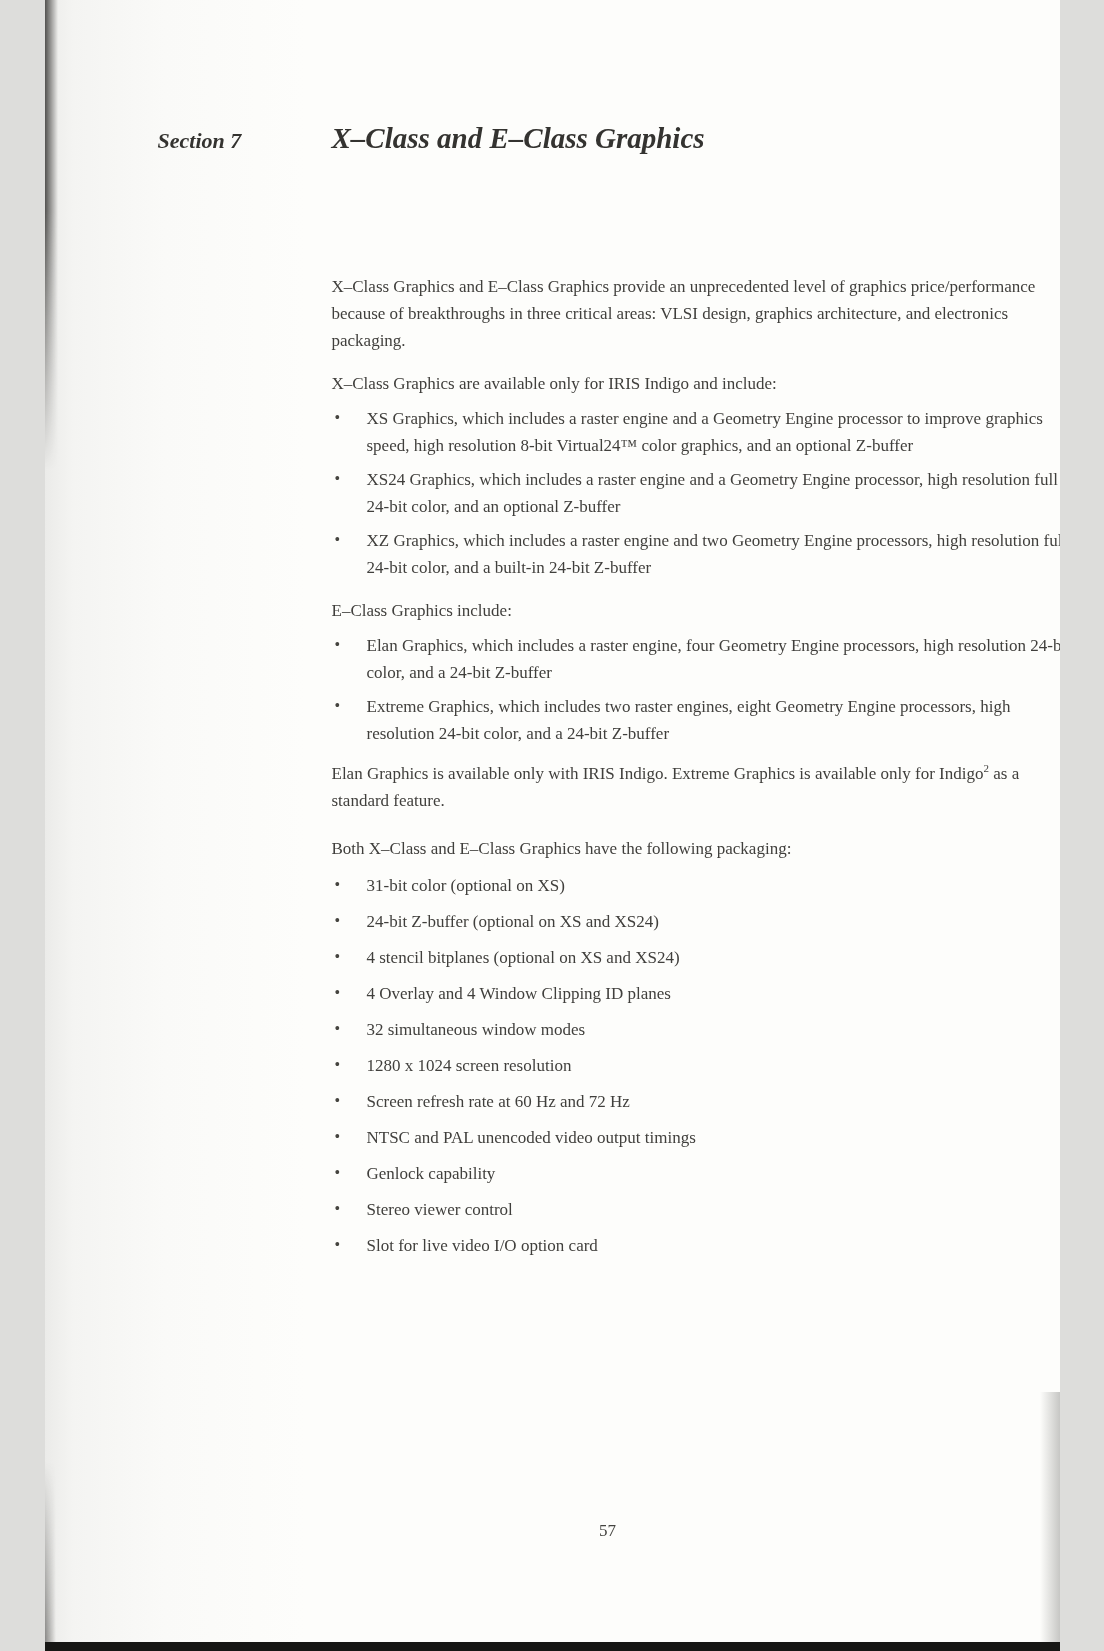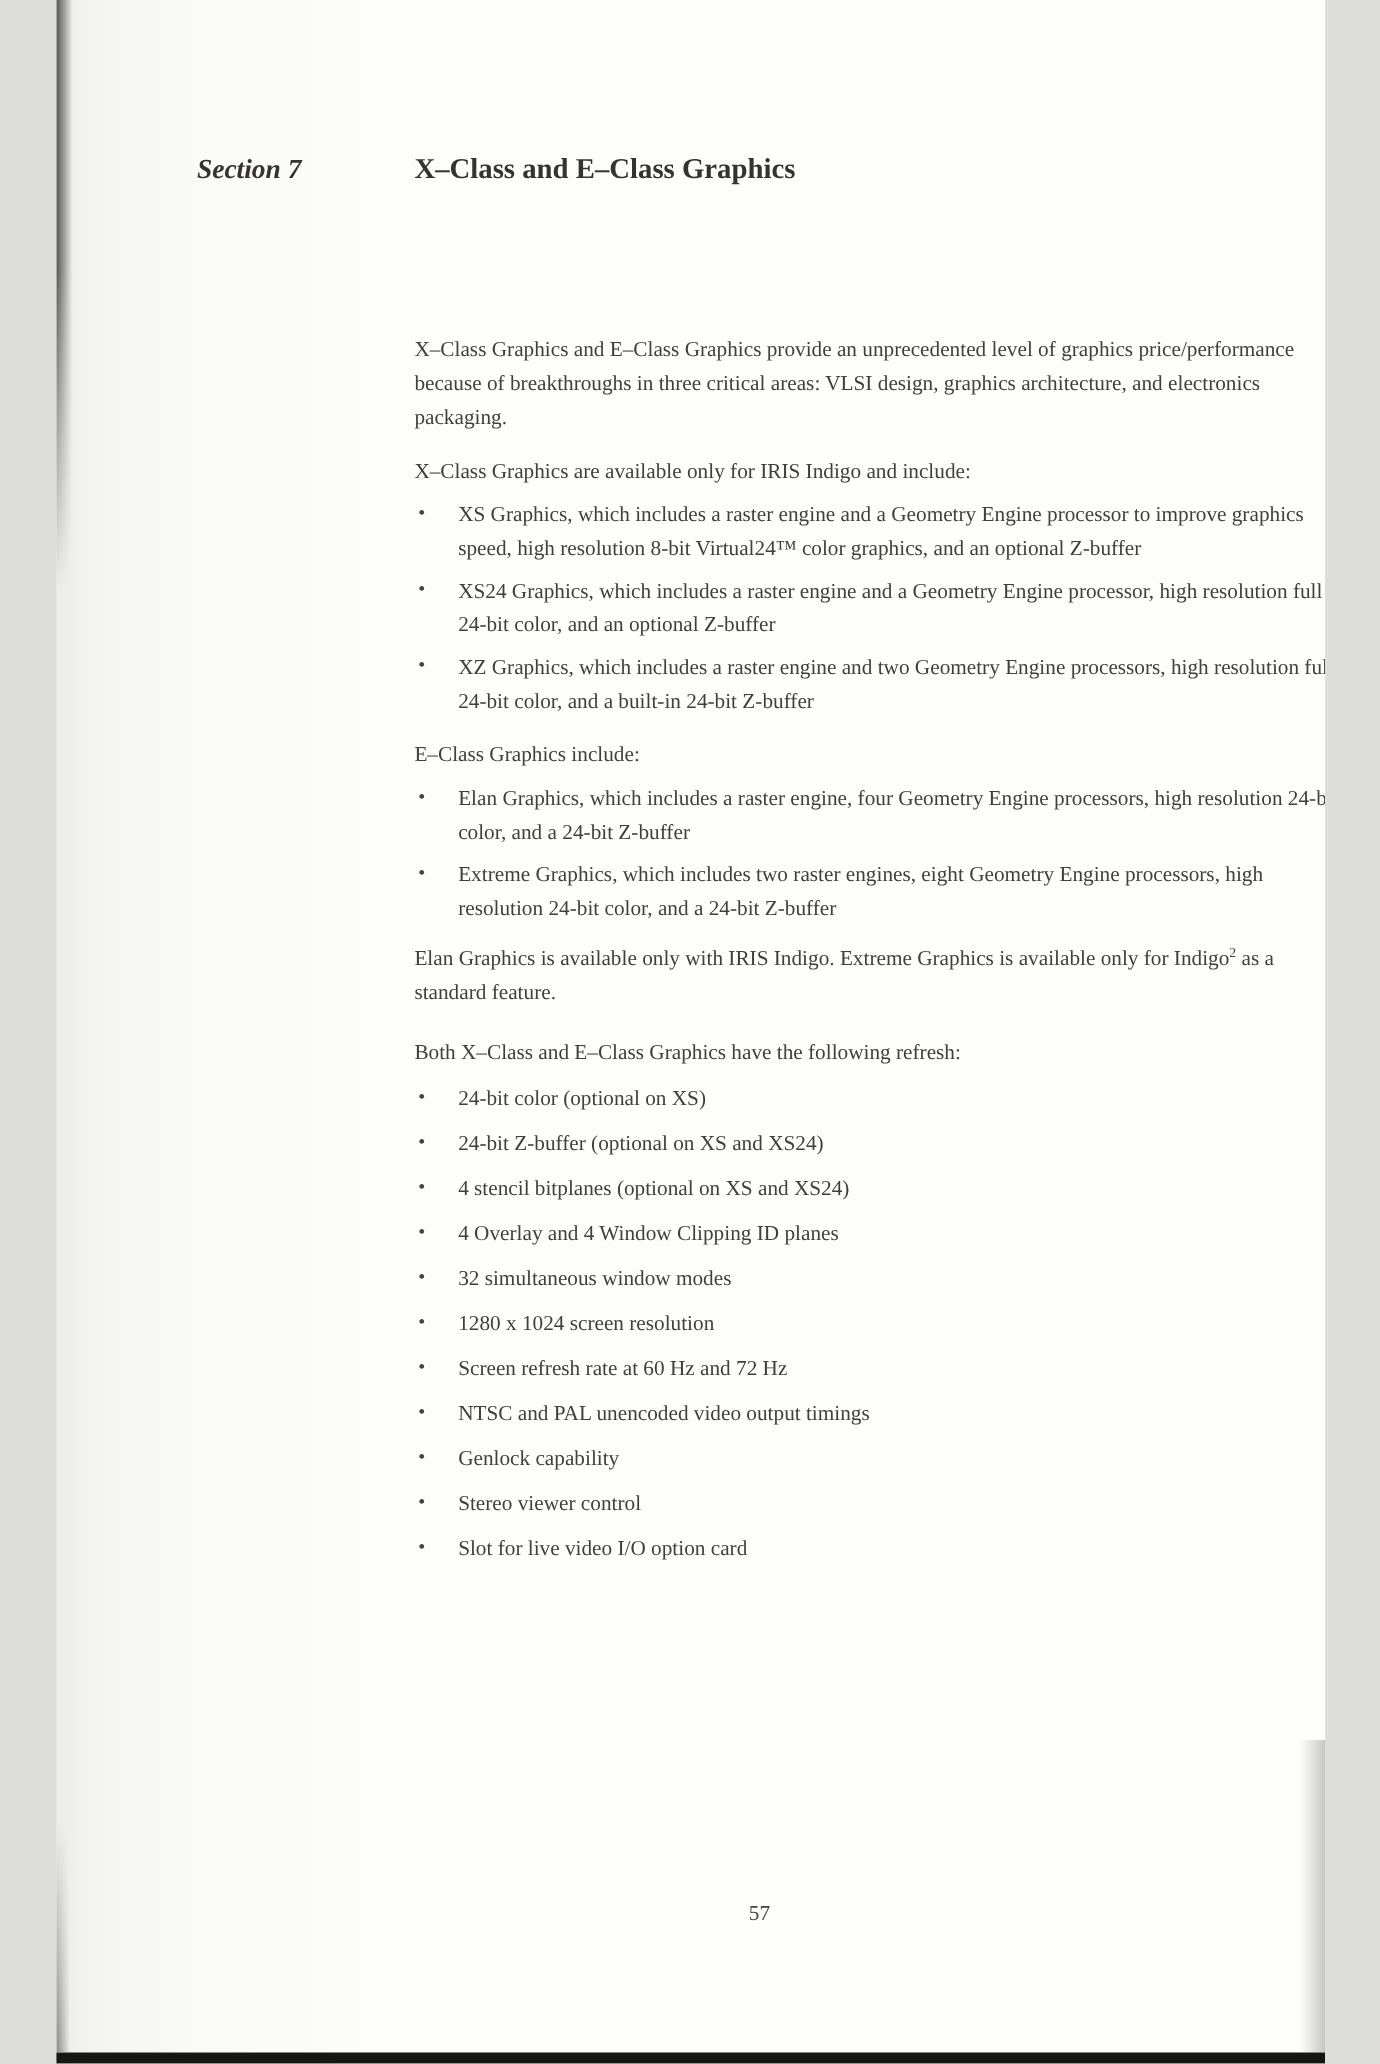--- a/index.html
+++ b/index.html
@@ -45,22 +45,23 @@
   }
   .section-label {
     width: 174px;
     flex: 0 0 174px;
     font-size: 22px;
     font-weight: bold;
     font-style: italic;
     color: #343330;
   }
   .section-title {
-    font-size: 23px;
+    font-size: 29px;
     font-weight: bold;
+    font-style: italic;
     color: #343330;
   }
 
   
   .content {
     margin-left: 287px;
     width: 745px;
     font-size: 17px;
     line-height: 27px;
   }
@@ -171,26 +172,26 @@
       </li>
     </ul>
 
     <p class="para-availability"><span>Elan Graphics is available only with IRIS Indigo. Extreme Graphics is available only for Indigo</span><sup>2</sup><span> as a standard feature.</span></p>
 
   </main>
 
   <section>
 
     <div class="features-content">
-      <p>Both X–Class and E–Class Graphics have the following refresh:</p>
+      <p>Both X–Class and E–Class Graphics have the following packaging:</p>
 
       <ul class="feature-list">
         <li>
           <span class="dot">•</span>
-          <span>24-bit color (optional on XS)</span>
+          <span>31-bit color (optional on XS)</span>
         </li>
         <li>
           <span class="dot">•</span>
           <span>24-bit Z-buffer (optional on XS and XS24)</span>
         </li>
         <li>
           <span class="dot">•</span>
           <span>4 stencil bitplanes (optional on XS and XS24)</span>
         </li>
         <li>

